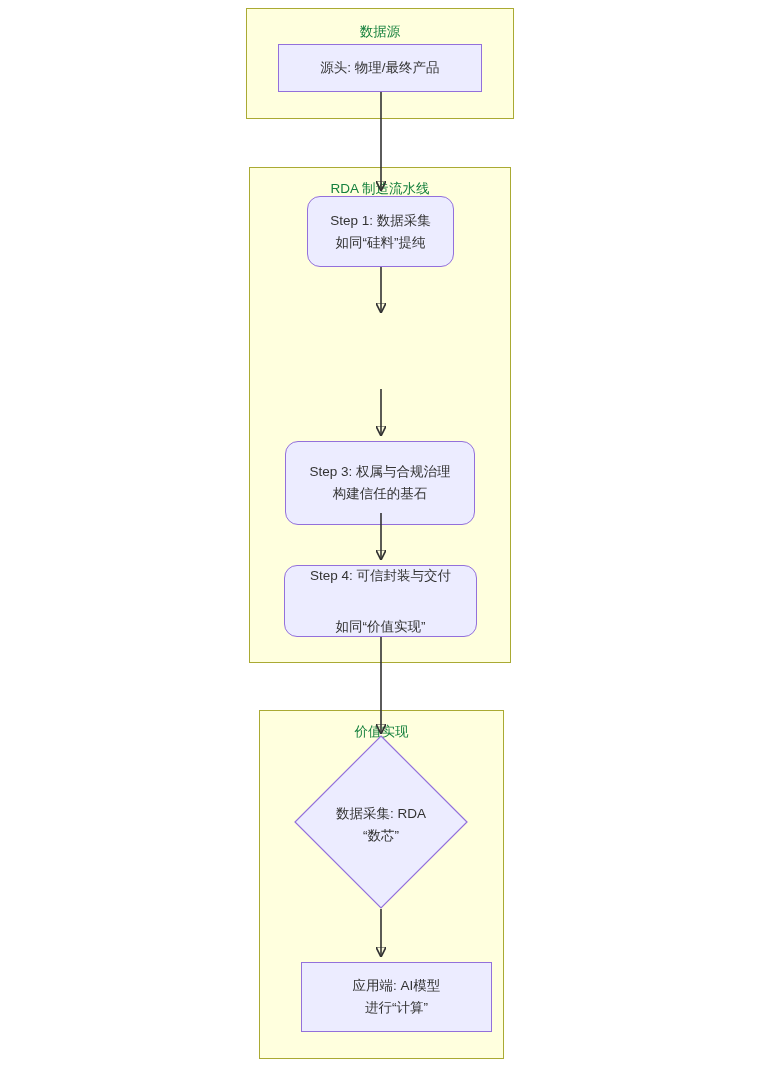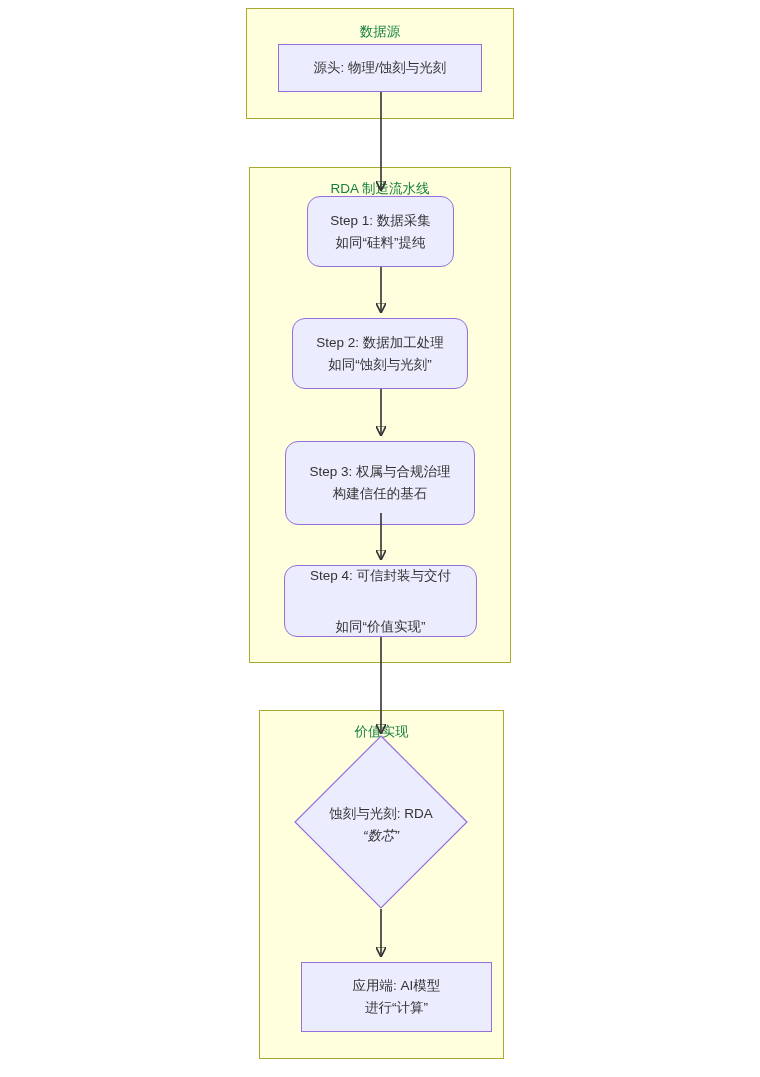--- a/index.html
+++ b/index.html
@@ -105,57 +105,53 @@
 </head>
 <body>
 
 <div id="canvas">
 
   <div class="subgraph" style="left:246px; top:8px; width:268px; height:111px;">
     <div class="subgraph-title" style="top:16px;">数据源</div>
   </div>
 
   <div class="node" style="left:278px; top:44px; width:204px; height:48px;">
-    <span>源头: 物理/蚀刻与光刻</span>
+    <span>源头: 物理/最终产品</span>
   </div>
 
   <div class="subgraph" style="left:249px; top:167px; width:262px; height:496px;">
     <div class="subgraph-title" style="top:14px;">RDA 制造流水线</div>
   </div>
 
   <div class="node rounded" style="left:307px; top:196px; width:147px; height:71px;">
     <span>Step 1: 数据采集</span>
     <span class="line2">如同“硅料”提纯</span>
   </div>
 
-  <div class="node rounded" style="left:292px; top:318px; width:176px; height:71px;">
-    <span>Step 2: 数据加工处理</span>
-    <span class="line2">如同“蚀刻与光刻”</span>
-  </div>
 
   <div class="node rounded" style="left:285px; top:441px; width:190px; height:84px;">
     <span>Step 3: 权属与合规治理</span>
     <span class="line2">构建信任的基石</span>
   </div>
 
   <div class="node rounded" style="left:284px; top:565px; width:193px; height:72px;gap:29px;">
     <span>Step 4: 可信封装与交付</span>
     <span class="line2">如同“价值实现”</span>
   </div>
 
   <div class="subgraph" style="left:259px; top:710px; width:245px; height:349px;">
     <div class="subgraph-title" style="top:14px;">价值实现</div>
   </div>
 
   <div class="diamond-wrap" style="left:294px; top:735px; width:174px; height:174px;">
     <svg class="diamond-shape" viewBox="0 0 174 174">
       <polygon points="87,1 173,87 87,173 1,87" fill="#ececff" stroke="#9370db" stroke-width="1.2"></polygon>
     </svg>
-    <div class="diamond-label" style="top:68px;">蚀刻与光刻: RDA</div>
-    <div class="diamond-label" style="top:90px;font-style:italic;">“数芯”</div>
+    <div class="diamond-label" style="top:68px;">数据采集: RDA</div>
+    <div class="diamond-label" style="top:90px;">“数芯”</div>
   </div>
 
   <div class="node" style="left:301px; top:962px; width:191px; height:70px;">
     <span>应用端: AI模型</span>
     <span class="line2">进行“计算”</span>
   </div>
 
   <svg id="edges">
     <defs>
       <marker id="arrow" viewBox="0 0 10 10" refX="9" refY="5" markerWidth="6.5" markerHeight="6.5" orient="auto-start-reverse">

